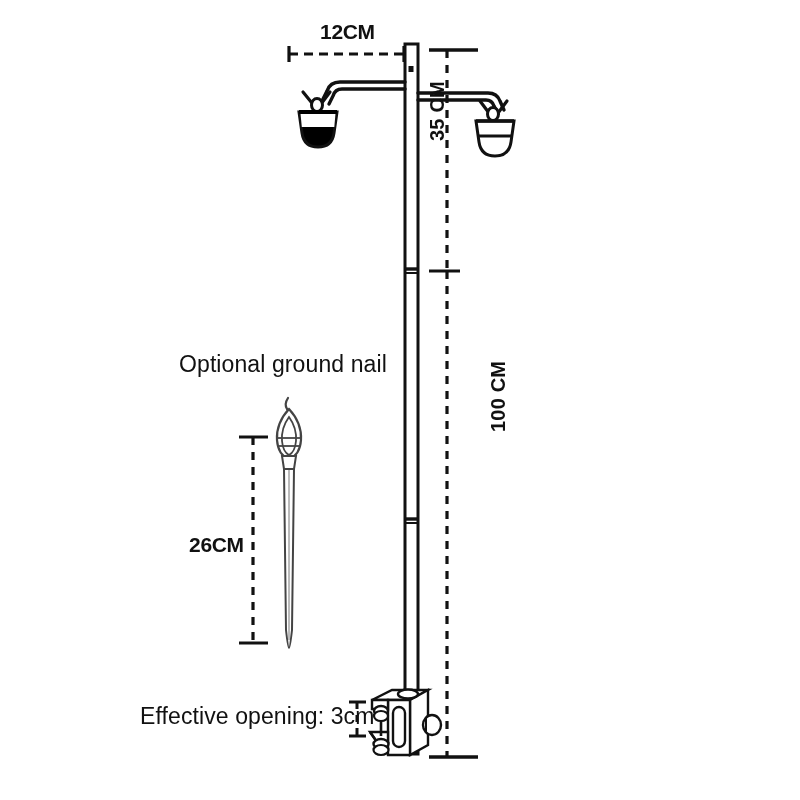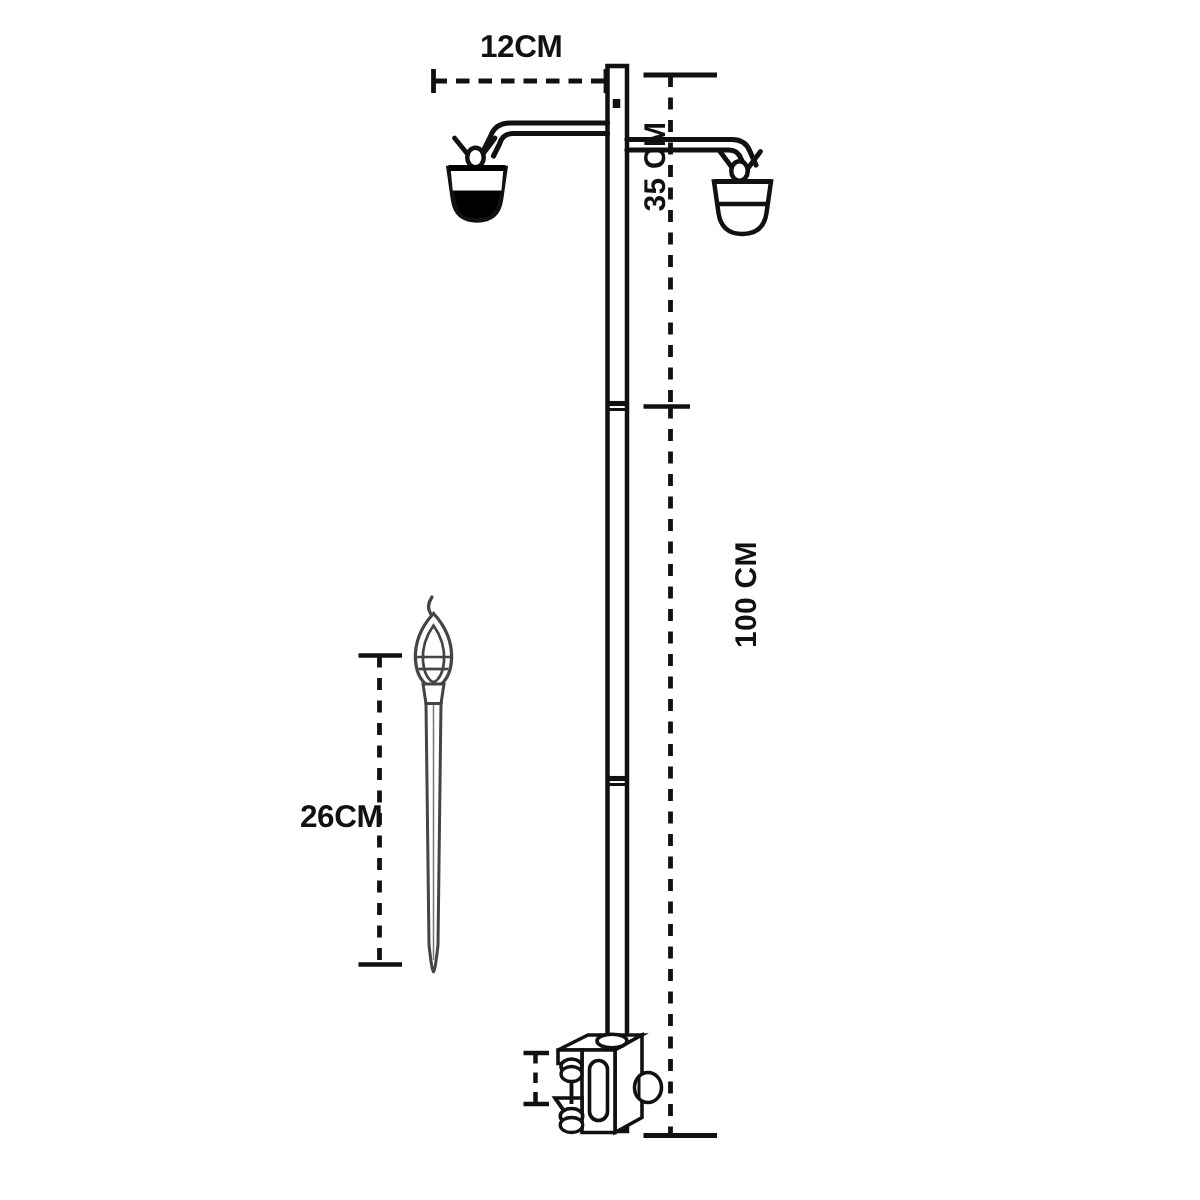--- a/index.html
+++ b/index.html
@@ -70,21 +70,21 @@
   
   #label-ground-nail {
     left: 179px;
     top: 353px;
     font-size: 23px;
     font-weight: 400;
     letter-spacing: 0.1px;
   }
   
   #label-26cm {
-    left: 200px;
+    left: 189px;
     top: 534px;
     font-size: 21px;
     font-weight: 700;
     letter-spacing: -0.3px;
   }
   
   #label-effective-opening {
     left: 140px;
     top: 705px;
     font-size: 23px;
@@ -242,17 +242,19 @@
     </g>
 
   </svg>
 
   <div class="txt" id="label-12cm">12CM</div>
 
   <div class="txt" id="label-35cm">35 CM</div>
 
   <div class="txt" id="label-100cm">100 CM</div>
 
+  <div class="txt" id="label-ground-nail">Optional ground nail</div>
 
   <div class="txt" id="label-26cm">26CM</div>
 
+  <div class="txt" id="label-effective-opening">Effective opening: 3cm</div>
 
 </div>
 
 </body></html>

